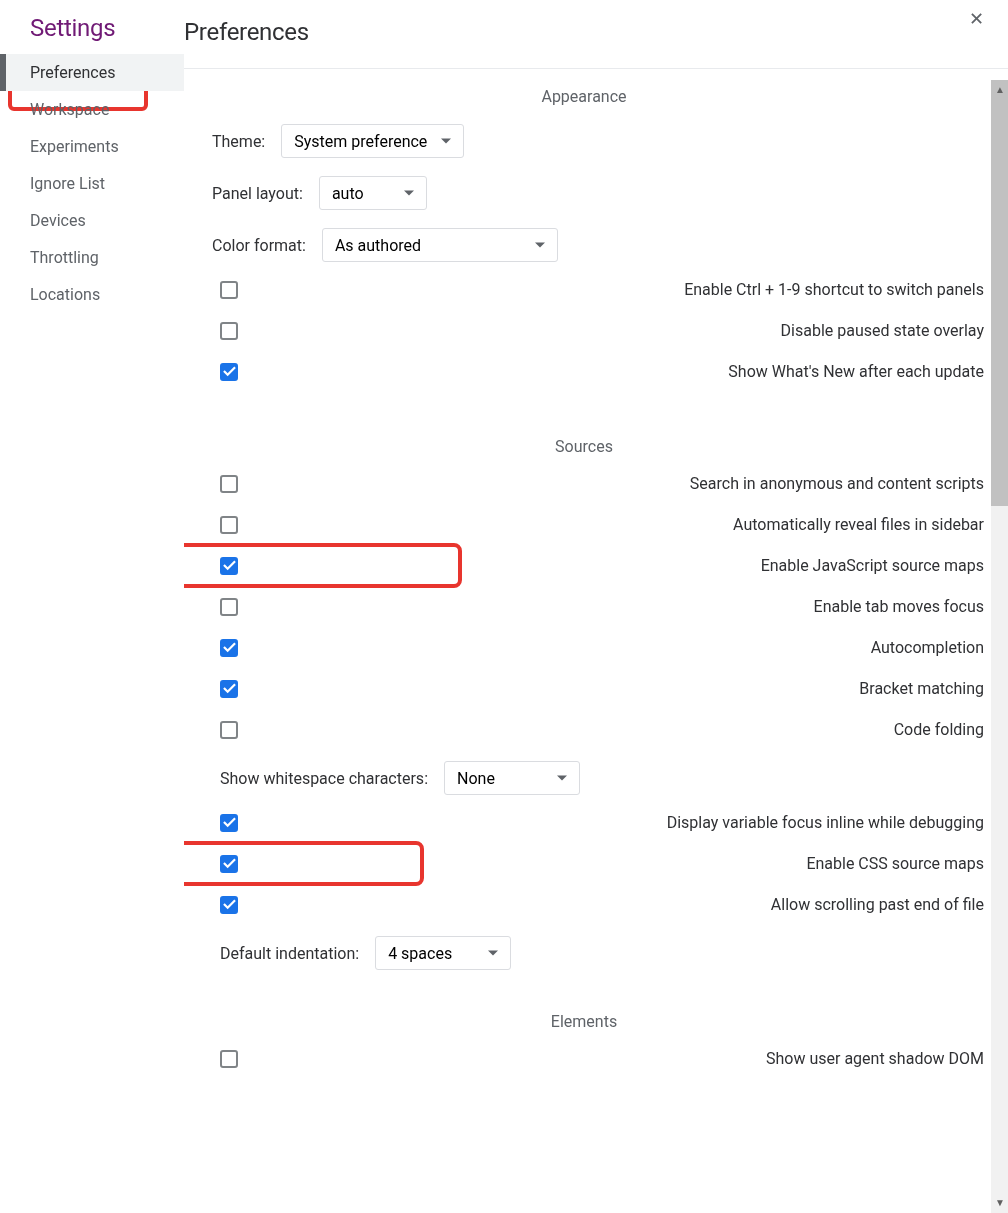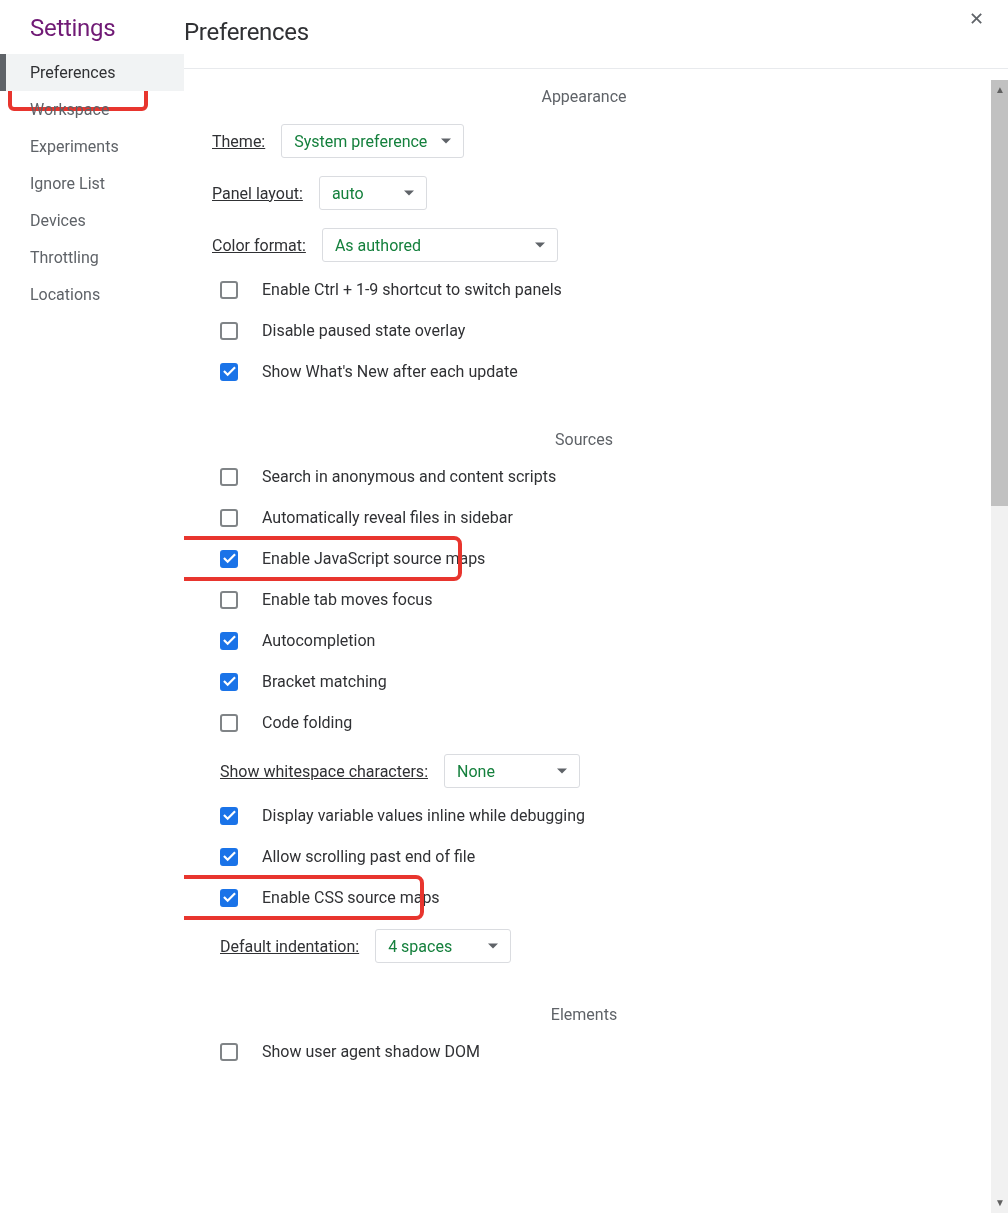--- a/index.html
+++ b/index.html
@@ -79,29 +79,28 @@
     }
     .row {
       display: flex;
       align-items: center;
       padding: 0 0 18px 28px;
       gap: 16px;
     }
     .row-label {
       font-size: 16px;
       color: #303134;
-      text-decoration: underline;
     }
     .select-wrap {
       border: 1px solid #dadce0;
       background: #fff;
       border-radius: 3px;
       padding: 6px 36px 6px 12px;
       font-size: 16px;
-      color: #15803d;
+      color: #000000;
       position: relative;
       display: inline-flex;
       align-items: center;
       cursor: pointer;
       min-height: 34px;
     }
     .select-wrap.wide { min-width: 236px; }
     .select-wrap.med { min-width: 108px; }
     .select-wrap .caret {
       position: absolute;
@@ -110,23 +109,24 @@
       transform: translateY(-50%);
       width: 0; height: 0;
       border-left: 5px solid transparent;
       border-right: 5px solid transparent;
       border-top: 5px solid #5f6368;
     }
     .check-row {
       display: flex;
       align-items: center;
       padding: 0 0 0 36px;
-      gap: 24px;
+      gap: 8px;
       margin-bottom: 22px;
       position: relative;
+      justify-content: space-between;
     }
     .check-row:first-of-type { margin-top: 2px; }
     .chk {
       width: 18px;
       height: 18px;
       border: 2px solid #808487;
       border-radius: 3px;
       background: #fff;
       flex-shrink: 0;
       display: inline-flex;
@@ -252,21 +252,21 @@
         </div>
 
         <div class="check-row">
           <span class="chk"></span>
           <span class="chk-label">Enable Ctrl + 1-9 shortcut to switch panels</span>
         </div>
         <div class="check-row">
           <span class="chk"></span>
           <span class="chk-label">Disable paused state overlay</span>
         </div>
-        <div class="check-row" style="margin-bottom:7px">
+        <div class="check-row" style="margin-bottom:14px">
           <span class="chk checked">
               <svg viewBox="0 0 14 11">
                 <path d="M1 5 L5 9 L13 1" stroke="#fff" stroke-width="2.4" fill="none"></path>
               </svg>
             </span>
           <span class="chk-label">Show What's New after each update</span>
         </div>
       </div>
 
       <div class="section">
@@ -321,38 +321,38 @@
             <span class="caret"></span>
           </div>
         </div>
 
         <div class="check-row">
           <span class="chk checked">
               <svg viewBox="0 0 14 11">
                 <path d="M1 5 L5 9 L13 1" stroke="#fff" stroke-width="2.4" fill="none"></path>
               </svg>
             </span>
-          <span class="chk-label">Display variable values inline while debugging</span>
-        </div>
-        <div class="check-row">
-          <span class="chk checked">
-              <svg viewBox="0 0 14 11">
-                <path d="M1 5 L5 9 L13 1" stroke="#fff" stroke-width="2.4" fill="none"></path>
-              </svg>
-            </span>
-          <span class="chk-label">Allow scrolling past end of file</span>
+          <span class="chk-label">Display variable focus inline while debugging</span>
         </div>
         <div class="check-row" style="position:relative">
           <span class="chk checked">
               <svg viewBox="0 0 14 11">
                 <path d="M1 5 L5 9 L13 1" stroke="#fff" stroke-width="2.4" fill="none"></path>
               </svg>
             </span>
           <span class="chk-label">Enable CSS source maps</span>
           <div class="highlight-box hl-cssmap"></div>
+        </div>
+        <div class="check-row">
+          <span class="chk checked">
+              <svg viewBox="0 0 14 11">
+                <path d="M1 5 L5 9 L13 1" stroke="#fff" stroke-width="2.4" fill="none"></path>
+              </svg>
+            </span>
+          <span class="chk-label">Allow scrolling past end of file</span>
         </div>
 
         <div class="row" style="padding-left:36px; padding-bottom:0">
           <span class="row-label">Default indentation:</span>
           <div class="select-wrap" style="min-width:136px">
             <span>4 spaces</span>
             <span class="caret"></span>
           </div>
         </div>
       </div>

